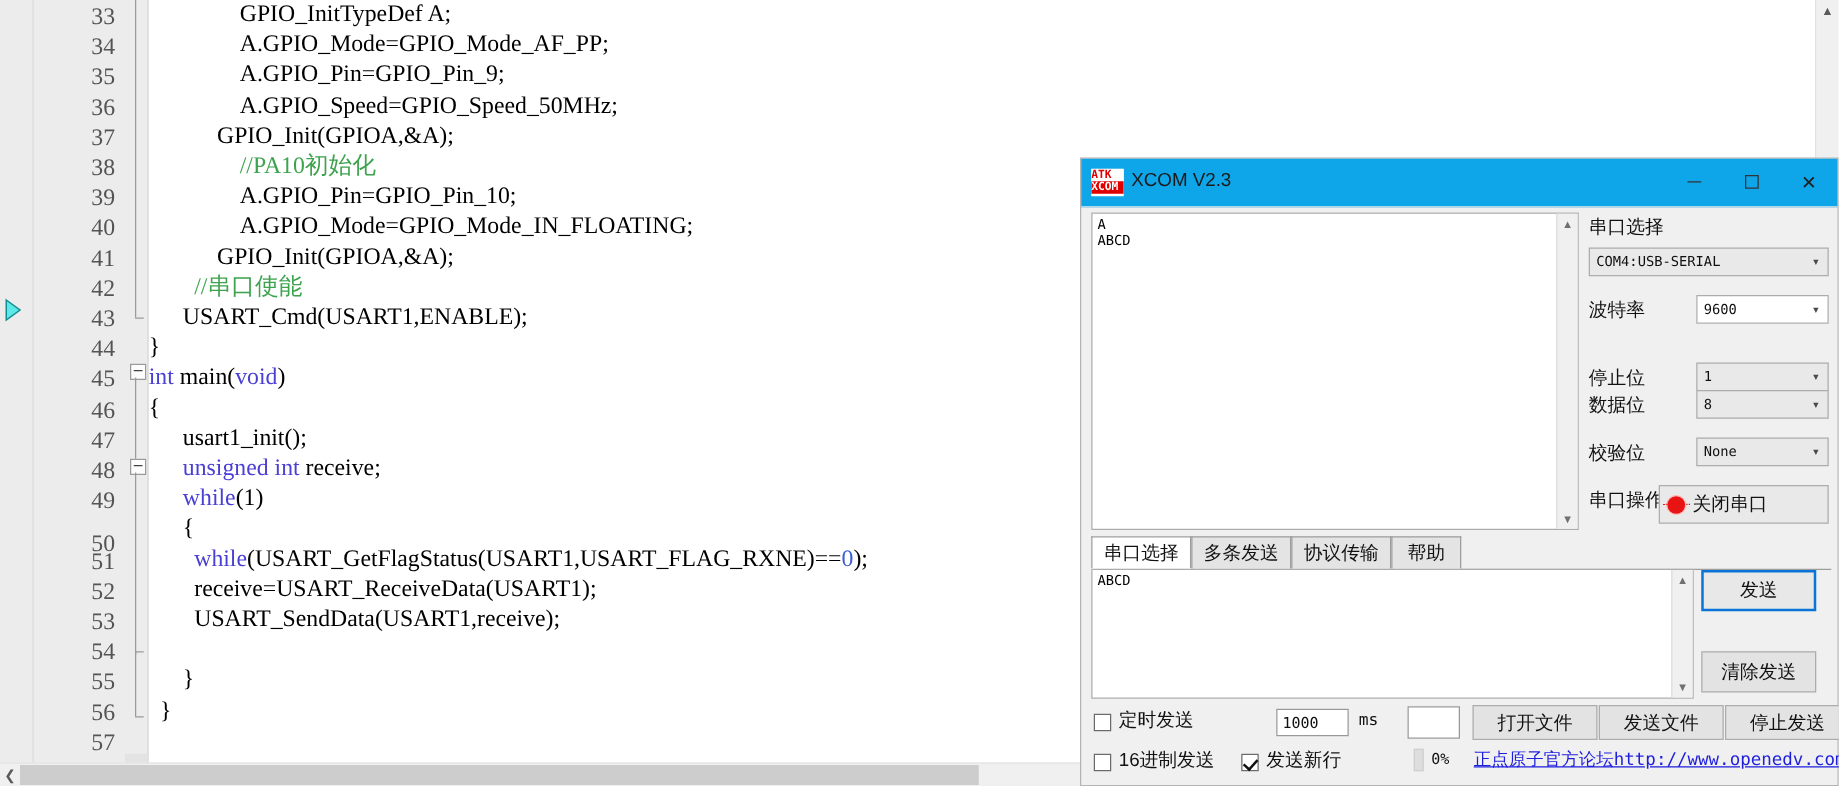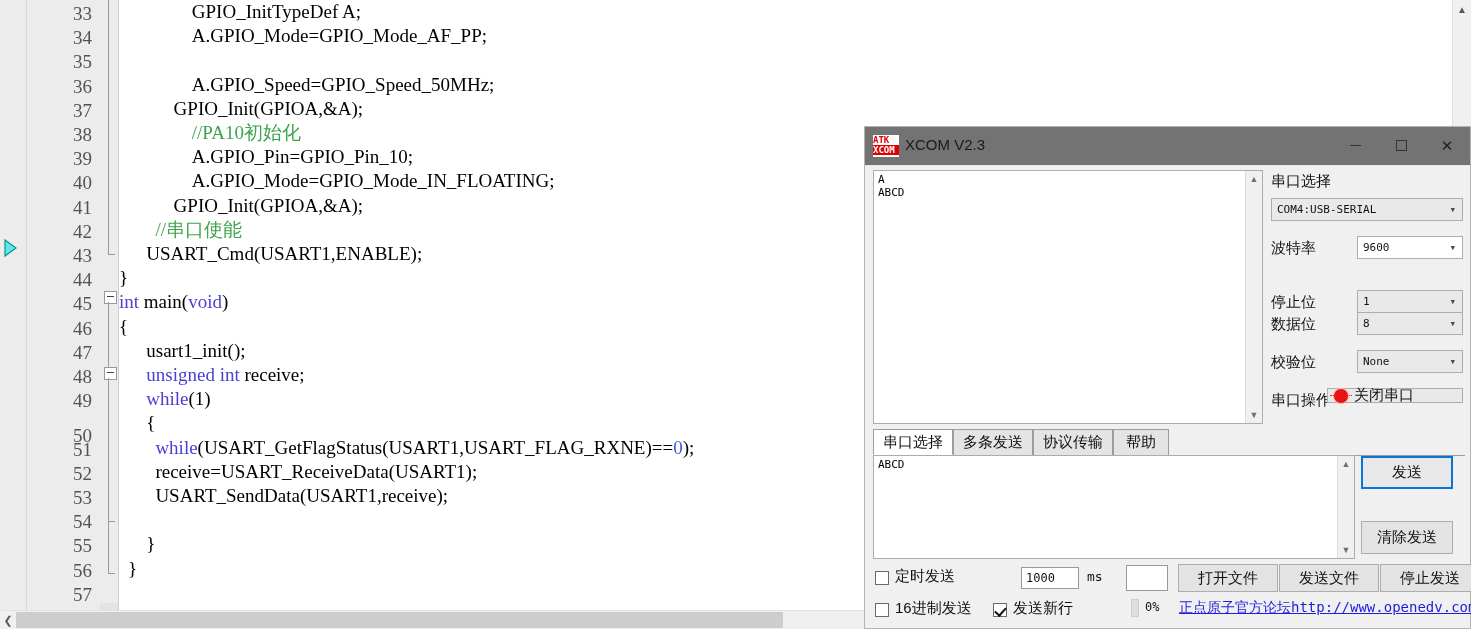--- a/index.html
+++ b/index.html
@@ -90,21 +90,21 @@
 
   
   #xcom{
     position:absolute;left:864px;top:126px;width:607px;height:503px;
     background:#f0f0f0;border:1px solid #b4b4b4;
     box-sizing:border-box;
     font-family:"Liberation Sans","DejaVu Sans",sans-serif;
   }
   #xcom-title{
     position:absolute;left:0;top:0;width:605px;height:38px;
-    background:#737373;border-bottom:1px solid #e6e6e6;
+    background:#0ea5e9;border-bottom:1px solid #e6e6e6;
   }
   #atk-logo{
     position:absolute;left:8px;top:8px;width:26px;height:22px;
     background:#ffffff;overflow:hidden;line-height:10px;
   }
   #atk-logo .l1,#atk-logo .l2{
     display:block;font-family:"DejaVu Sans Mono","Liberation Mono",monospace;
     font-size:9px;font-weight:bold;color:#e00000;letter-spacing:0px;
     background:#ffffff;height:10px;
   }
@@ -162,21 +162,21 @@
     font-family:"DejaVu Sans Mono","Liberation Mono",monospace;
     font-size:11px;color:#111;
   }
   .sselect.white{background:#ffffff;}
   .sselect .val{position:absolute;left:5px;top:4px;}
   .sselect .chev{
     position:absolute;right:6px;top:4px;color:#4a4a4a;font-size:11px;
   }
   #com-select{left:2px;top:0;width:192px;}
   #openclose-btn{
-    position:absolute;left:58px;top:0;width:136px;height:15px;
+    position:absolute;left:58px;top:0;width:136px;height:31px;
     background:#e9e9e9;border:1px solid #adadad;box-sizing:border-box;
     display:flex;align-items:center;gap:6px;padding-left:6px;
     font-size:15px;color:#111;
   }
   .dot{
     width:14px;height:14px;border-radius:50%;background:#e81313;
     box-shadow:0 0 0 1px #ffb3b3;
     position:relative;
   }
   .dot:before{
@@ -322,20 +322,21 @@
     <div class="foldbox" style="top:367px;"></div>
     <div class="foldline" style="top:378px;height:146px;"></div>
     <div class="foldend" style="top:521px;"></div>
     <div class="foldline" style="top:521px;height:52px;"></div>
     <div class="foldend" style="top:573px;"></div>
   </div>
 
   <div id="code-area">
       <div class="cline" style="top: 2px; left: 72.8px;"><span>GPIO_InitTypeDef A;</span></div>
       <div class="cline" style="top: 26.2px; left: 72.8px;"><span>A.GPIO_Mode=GPIO_Mode_AF_PP;</span></div>
+      <div class="cline" style="top: 50.4px; left: 72.8px;"><span>A.GPIO_Pin=GPIO_Pin_9;</span></div>
       <div class="cline" style="top: 74.6px; left: 72.8px;"><span>A.GPIO_Speed=GPIO_Speed_50MHz;</span></div>
       <div class="cline" style="top: 98.8px; left: 54.6px;"><span>GPIO_Init(GPIOA,&amp;A);</span></div>
       <div class="cline" style="top: 123px; left: 72.8px;"><span class="cmt">//PA10初始化</span></div>
       <div class="cline" style="top: 147.2px; left: 72.8px;"><span>A.GPIO_Pin=GPIO_Pin_10;</span></div>
       <div class="cline" style="top: 171.4px; left: 72.8px;"><span>A.GPIO_Mode=GPIO_Mode_IN_FLOATING;</span></div>
       <div class="cline" style="top: 195.6px; left: 54.6px;"><span>GPIO_Init(GPIOA,&amp;A);</span></div>
       <div class="cline" style="top: 219.8px; left: 36.4px;"><span class="cmt">//串口使能</span></div>
       <div class="cline" style="top: 244px; left: 27.3px;"><span>USART_Cmd(USART1,ENABLE);</span></div>
       <div class="cline" style="top: 268.2px; left: 0px;"><span>}</span></div>
       <div class="cline" style="top: 292.4px; left: 0px;"><span class="kw">int </span><span>main(</span><span class="kw">void</span><span>)</span></div>

